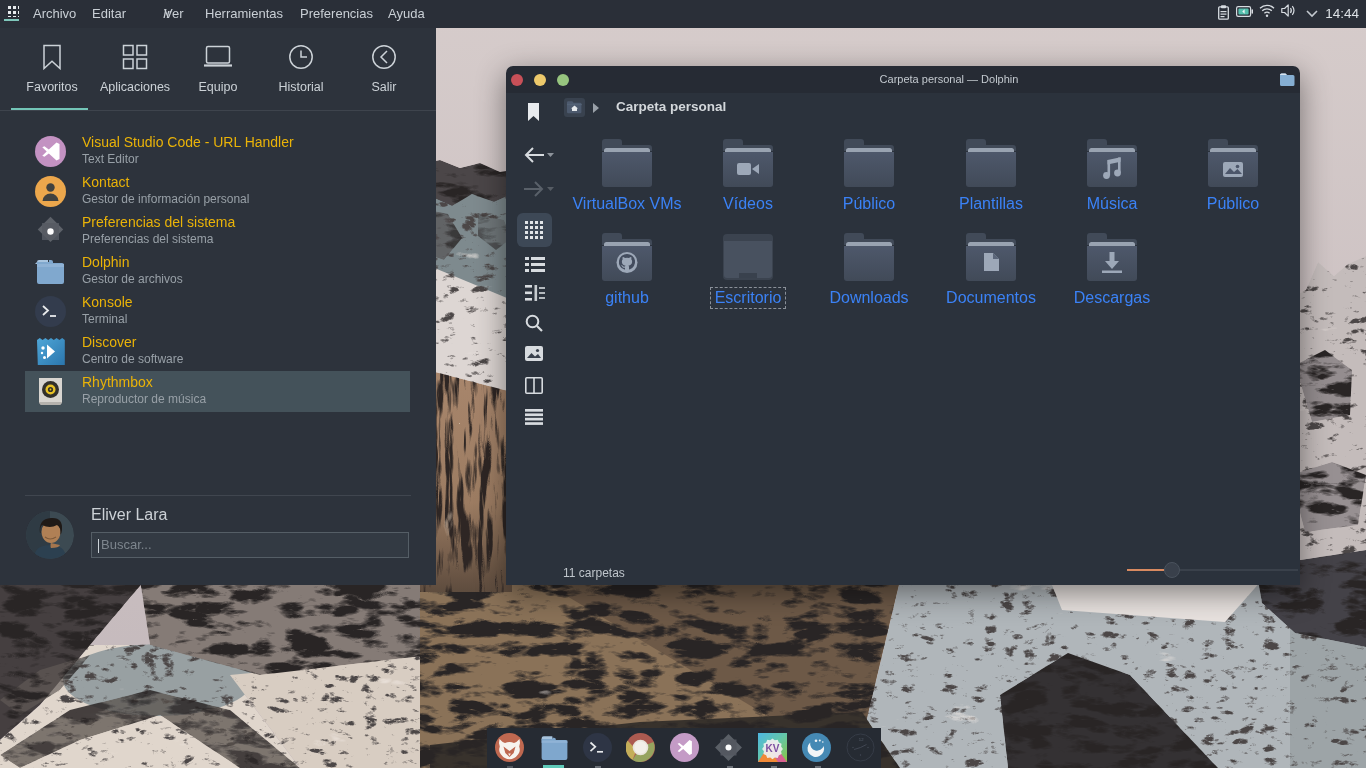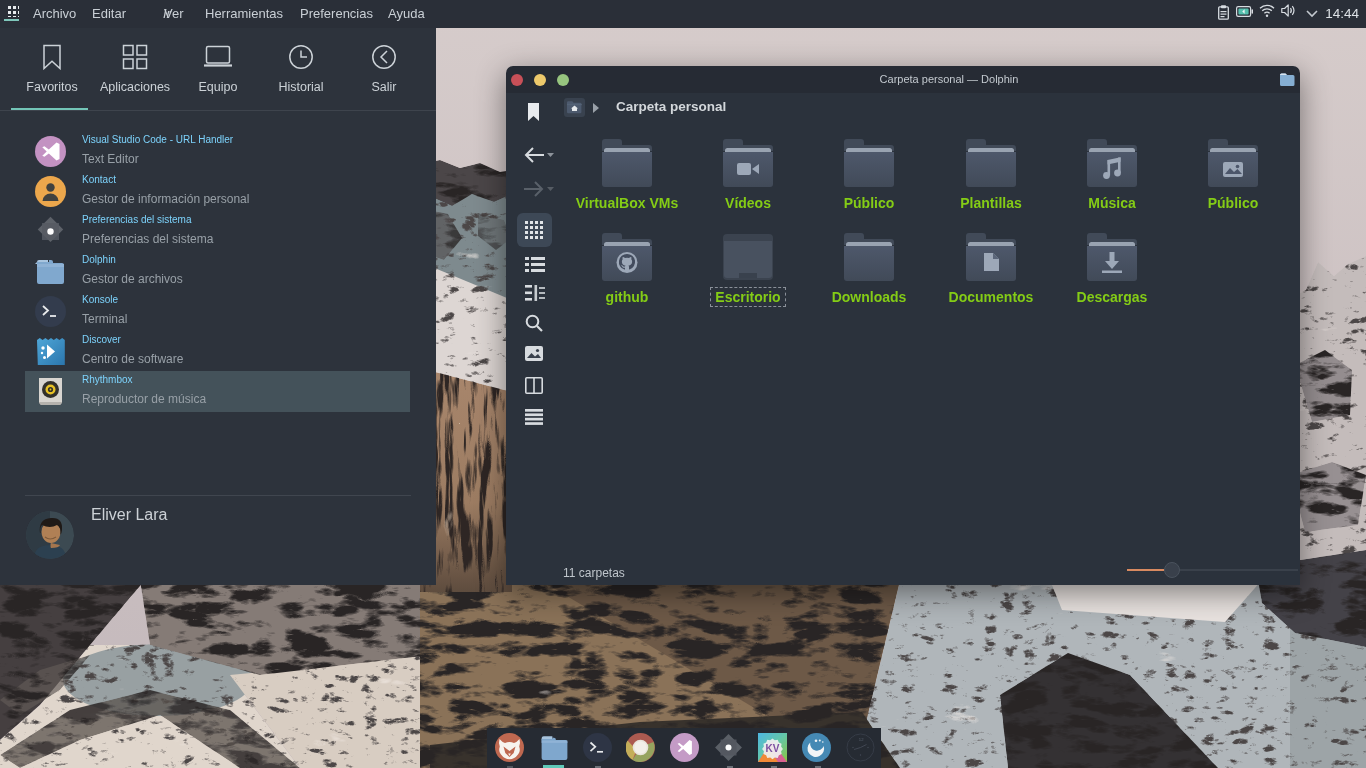--- a/index.html
+++ b/index.html
@@ -19,35 +19,35 @@
 
 
 #launcher { position:absolute; left:0; top:28px; width:436px; height:557px; background:#2d333c; }
 .tab { position:absolute; top:16px; width:84px; text-align:center; color:#ccd2d7; font-size:12.5px; }
 .tab svg { display:block; margin:0 auto 10px auto; }
 #tabline { position:absolute; left:11px; top:80px; width:77px; height:3px; background:#73c5b7; }
 #tabsep { position:absolute; left:0px; top:82px; width:436px; height:1px; background:#3e444d; }
 .app { position:absolute; left:25px; width:385px; height:41px; }
 .app.sel { background:#44525a; }
 .app .ic { position:absolute; left:10px; top:5px; width:31px; height:31px; }
-.app .t1 { position:absolute; left:57px; top:3px; font-size:10px; color:#7dd3fc; }
+.app .t1 { position:absolute; left:57px; top:3px; font-size:14px; color:#eab308; }
 .app .t2 { position:absolute; left:57px; top:21px; font-size:12px; color:#98a0a7; }
 #usep { position:absolute; left:25px; top:467px; width:386px; height:1px; background:#40464f; }
 #uname { position:absolute; left:91px; top:478px; font-size:16px; color:#ccd1d6; }
 #search { position:absolute; left:91px; top:504px; width:318px; height:26px; background:#333a43; border:1px solid #555e66; color:#7d858d; font-size:13px; line-height:24px; padding-left:6px; }
 #avatar { position:absolute; left:26px; top:483px; width:48px; height:48px; border-radius:50%; overflow:hidden; }
 
 
 #win { position:absolute; left:506px; top:66px; width:794px; height:519px; border-radius:7px 7px 0 0; box-shadow:0 8px 30px rgba(0,0,0,0.45); }
 #titlebar { position:absolute; left:0; top:0; width:794px; height:27px; background:#262b34; border-radius:7px 7px 0 0; }
 .tl { position:absolute; top:8px; width:12px; height:12px; border-radius:50%; }
 #title { position:absolute; left:46px; top:0; width:100%; text-align:center; line-height:27px; font-size:11px; color:#c3c9cf; }
 #winbody { position:absolute; left:0; top:27px; width:794px; height:492px; background:#2b323c; }
 #statusline { position:absolute; left:57px; top:473px; font-size:12px; color:#bfc5cb; }
-.fcell { position:absolute; width:110px; text-align:center; color:#84cc16; font-size:14px;font-weight:bold; }
+.fcell { position:absolute; width:110px; text-align:center; color:#3b82f6; font-size:16px; }
 .fcell svg { display:block; margin:0 auto; }
 .fcell .lbl { margin-top:8px; }
 
 
 #dock { position:absolute; left:487px; top:728px; width:394px; height:40px; background:#262b33; }
 .dk { position:absolute; top:5px; width:29px; height:29px; }
 </style>
 </head>
 <body>
 <div id="stage">
@@ -316,20 +316,21 @@
             <rect width="48" height="48" fill="#3c4a52"></rect>
             <rect width="24" height="48" fill="#2f3b44"></rect>
             <path d="M8,48 q0,-14 16,-14 q16,0 16,14 z" fill="#2c4050"></path>
             <ellipse cx="25" cy="21" rx="9.5" ry="11" fill="#b08055"></ellipse>
             <path d="M14,22 q-2,-14 11,-15 q12,-1 11,12 q-0.5,4 -1.5,5 q0.5,-8 -3.5,-10 q-7,4 -15,0 q-2.5,2 -1.5,8 z" fill="#1f1a17"></path>
             <path d="M25,32 q-1,4 0,5 q8,0 9,-3 q-5,-1 -9,-2 z" fill="#a5764e"></path>
             <path d="M19,26 q5,4 11,0" stroke="#7d5a3c" stroke-width="1.2" fill="none"></path>
           </g>
         </svg></div>
   <div id="uname">Eliver Lara</div>
+  <div id="search"><span style="display:inline-block;width:1px;height:14px;background:#cdd3d8;vertical-align:middle;margin-right:2px;"></span>Buscar...</div>
 </div>
 
 
 <div id="win">
   <div id="titlebar">
     <div class="tl" style="left:5px; background:#c85058;"></div>
     <div class="tl" style="left:28px; background:#edc96b;"></div>
     <div class="tl" style="left:51px; background:#97c57f;"></div>
     <div id="title">Carpeta personal — Dolphin</div>
     <svg style="position:absolute; right:5px; top:7px;" width="15" height="13" viewBox="0 0 15 13">

